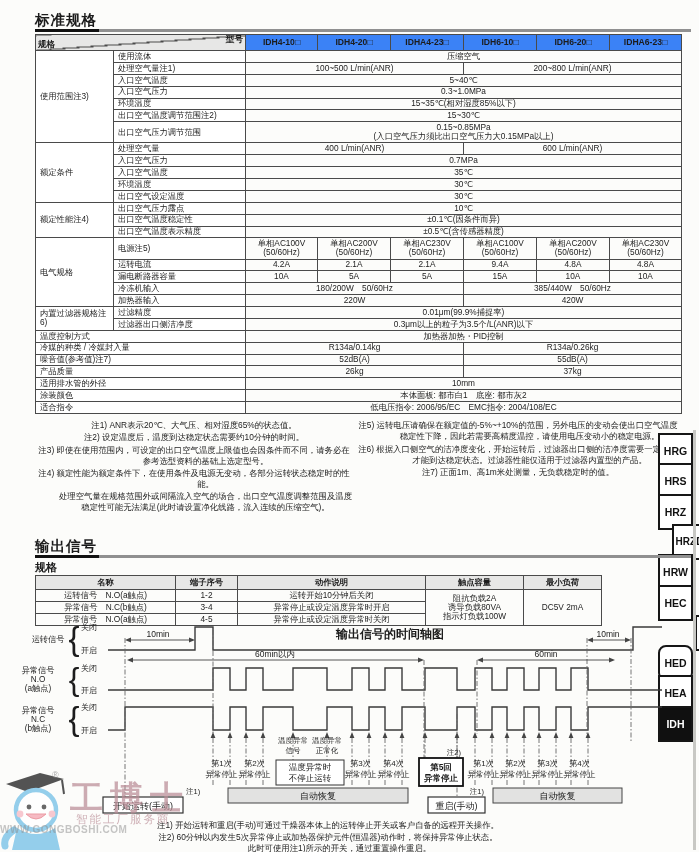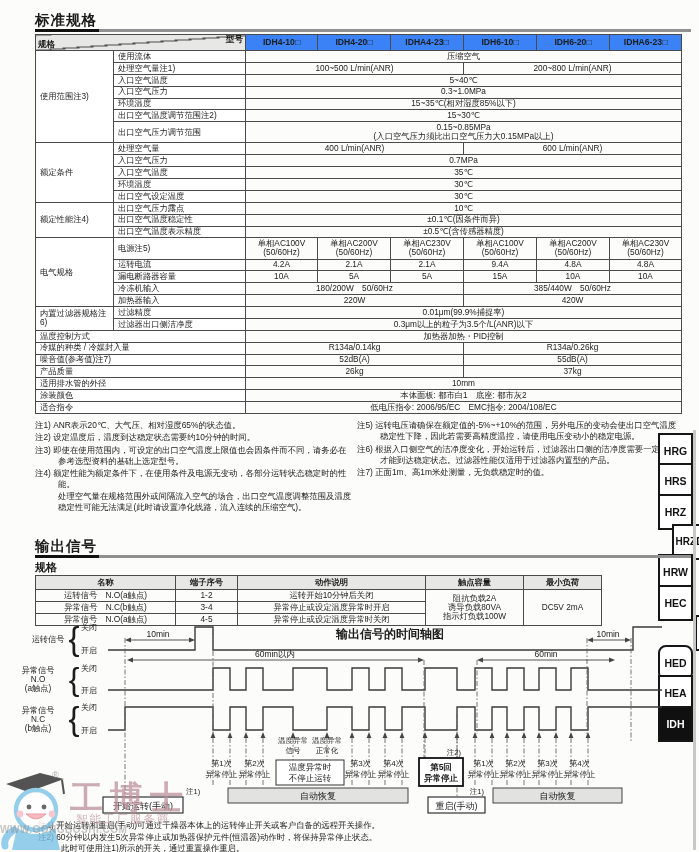--- a/index.html
+++ b/index.html
@@ -20,21 +20,21 @@
   #spec-table th.diag{background:#e7e7e6 linear-gradient(to bottom right,
       transparent calc(50% - 0.6px),#4a4a4a calc(50% - 0.6px),#4a4a4a calc(50% + 0.6px),
       transparent calc(50% + 0.6px));}
   .diag-in{display:flex;justify-content:space-between;height:100%;}
   .diag-in span:first-child{align-self:flex-end;font-weight:bold;}
   .diag-in span:last-child{align-self:flex-start;font-weight:bold;}
   
   .notes{position:absolute;top:420px;font-size:8.4px;line-height:1.34;}
   #notes-left{left:35px;width:318px;}
   #notes-right{left:357px;width:322px;}
-  .note-item{padding-left:23px;text-indent:-23px;white-space:pre-line;margin:0 0 1px 0;}
+  .note-item{padding-left:23px;text-indent:-23px;white-space:pre-line;margin:0 0 1px 0;text-align:center;}
   
   .tab{position:absolute;left:658px;width:35px;height:36px;border:2px solid #161616;
        background:#fff;color:#111;font-weight:bold;font-size:10.5px;
        display:flex;align-items:center;justify-content:center;box-sizing:border-box;}
   .tab.small{font-size:10px;margin-left:14px;}
   .tab.active{background:#101010;color:#fff;}
   #edge-strip{position:absolute;left:693px;top:430px;width:3px;height:420px;background:#c8c8c4;}
   
   #sub-spec{position:absolute;top:560px;left:35px;font-size:11px;font-weight:bold;}
   #out-table{position:absolute;top:575px;left:35px;width:566px;font-size:8.3px;}

